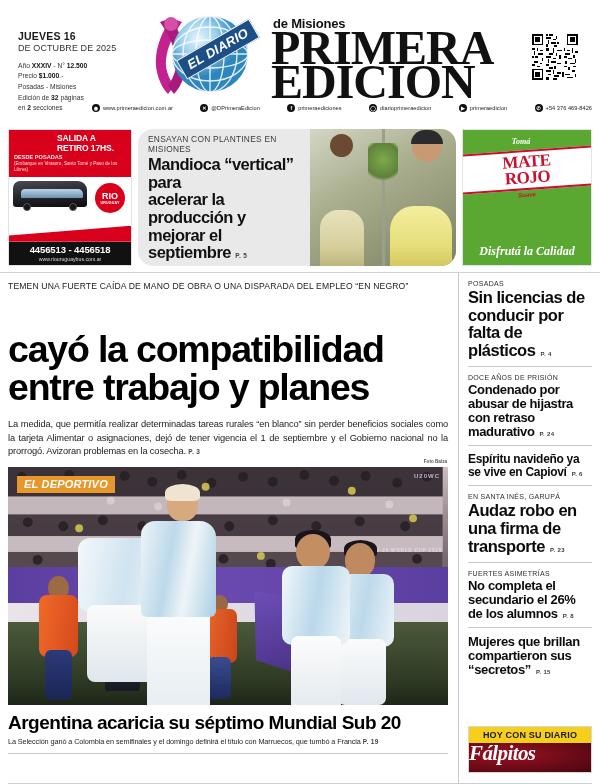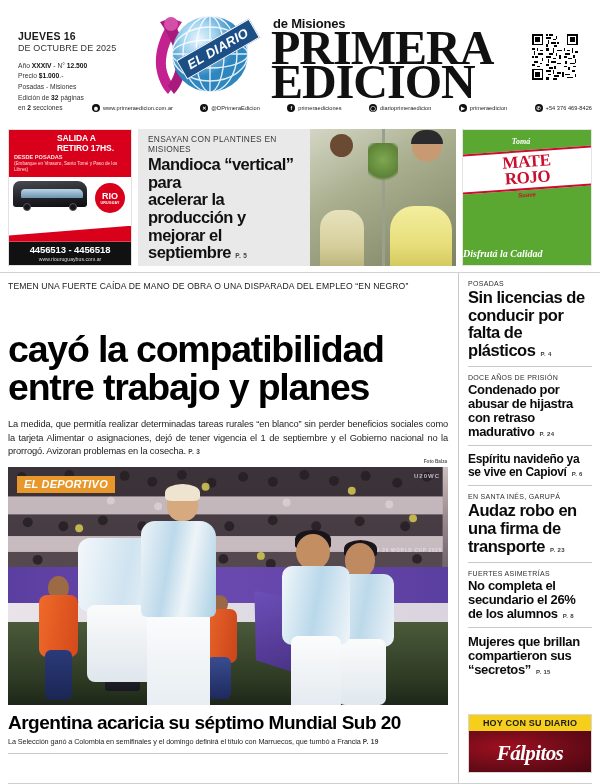--- a/index.html
+++ b/index.html
@@ -120,20 +120,21 @@
   }
   .rio-1 { font-size:9px; font-weight:bold; line-height:1; }
   .rio-2 { font-size:3.6px; font-weight:bold; letter-spacing:.2px; }
   .bus-bot { background:#111; color:#fff; text-align:center; padding:2px 0 3px 0; }
   .bus-ph { font-size:9.5px; font-weight:bold; letter-spacing:-.1px; }
   .bus-web { font-size:5.2px; color:#ddd; margin-top:1px; }
 
   .ad-mandioca {
     flex:1; background:#e9e9e9; display:flex; align-items:stretch;
     overflow:hidden;
+    border-radius:15px;
   }
   .mand-txt { flex:1; padding:5px 8px 4px 10px; }
   .mand-kicker {
     font-size:8.4px; color:#3b3b3b; letter-spacing:.25px; margin-bottom:2px;
   }
   .mand-head {
     font-size:16.5px; font-weight:bold; color:#111;
     line-height:1.07; letter-spacing:-.5px;
   }
   .pref { font-size:6.5px; font-weight:bold; color:#444; letter-spacing:.3px; }
@@ -195,22 +196,22 @@
   .mate-2 {
     color:#c8102e; font-size:17px; font-weight:bold; line-height:.95;
     font-family:"Liberation Serif", serif; letter-spacing:-.4px;
   }
   .mate-sub {
     position:absolute; left:0; right:0; top:62px; text-align:center;
     color:#c8102e; font-size:6px; font-style:italic; font-weight:bold;
     transform:rotate(-4deg);
   }
   .mate-foot {
-    position:absolute; left:0; right:0; bottom:6px; 
-    color:#fff; font-size:10px; font-style:italic; font-weight:bold;
+    position:absolute; left:0; right:0; bottom:6px; text-align:center;
+    color:#fff; font-size:12px; font-style:italic; font-weight:bold;
     font-family:"Liberation Serif", serif;
   }
 
   
   .body-grid { flex:1; display:flex; padding:0 8px 0 8px; min-height:0; }
   .col-main { flex:1; min-width:0; display:flex; flex-direction:column;
               padding-right:10px; }
   .col-side {
     flex:0 0 134px; border-left:1px solid #c9c9c9; padding-left:9px;
     display:flex; flex-direction:column; min-width:0;
@@ -412,21 +413,21 @@
   .falpitos {
     margin:0 0 10px 0; border:1px solid #d8d8d8;
   }
   .fp-top {
     background:#f5cf1c; color:#1a1a1a; text-align:center;
     font-size:9px; font-weight:bold; letter-spacing:.2px;
     padding:3px 0 3px 0;
   }
   .fp-bot {
     background:radial-gradient(ellipse at 30% 40%, #9e1020 0%, #6d0b18 55%, #480610 100%);
-    text-align:center; padding:12px 0 8px 0;
+    text-align:left; padding:0 0 8px 0;
   }
   .fp-word {
     font-size:21px; font-weight:bold; color:#fff; font-style:italic;
     font-family:"Liberation Serif", serif; letter-spacing:-.6px; line-height:1;
   }
 
   .page-bottom-rule { border-top:1px solid #cfcfcf; margin:0 8px; }
 </style>
 </head>
 <body>

